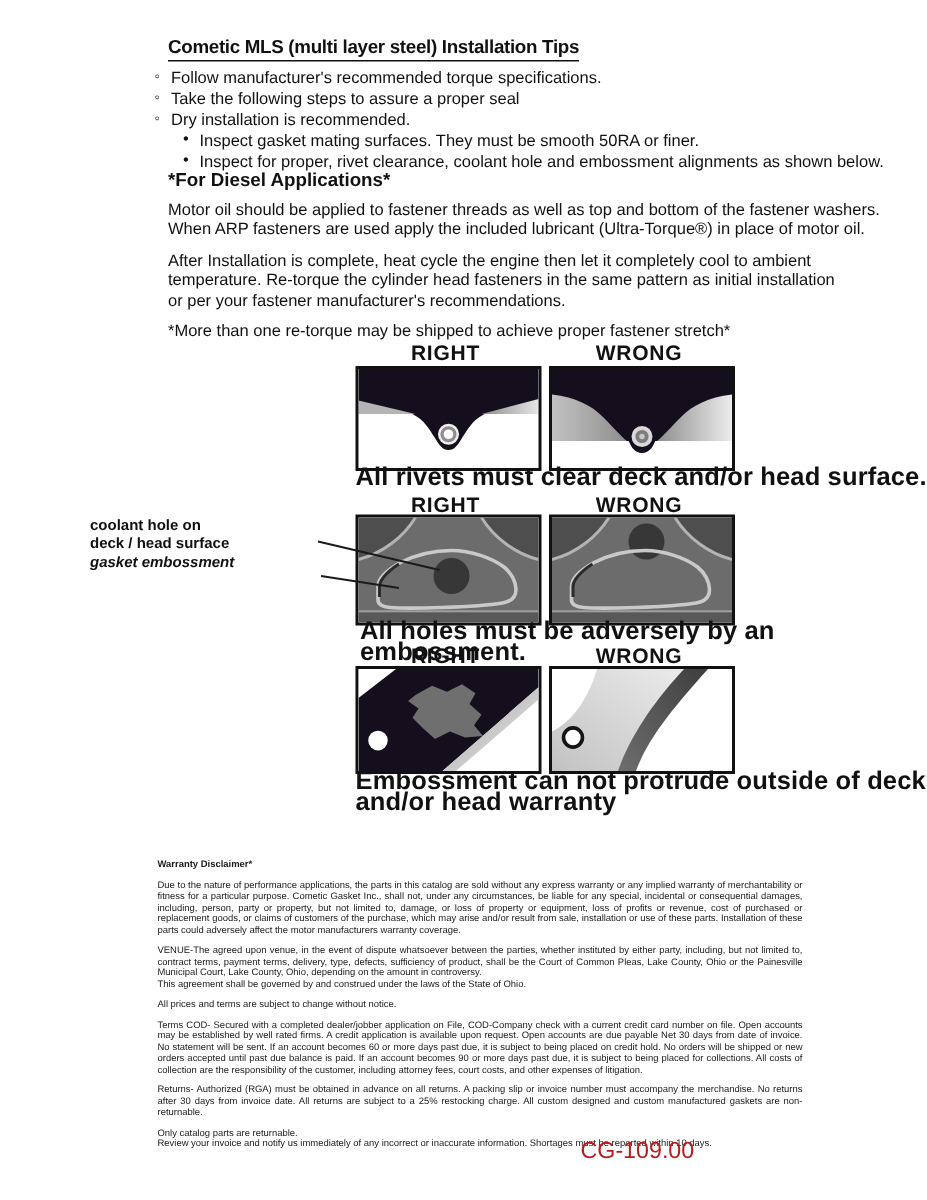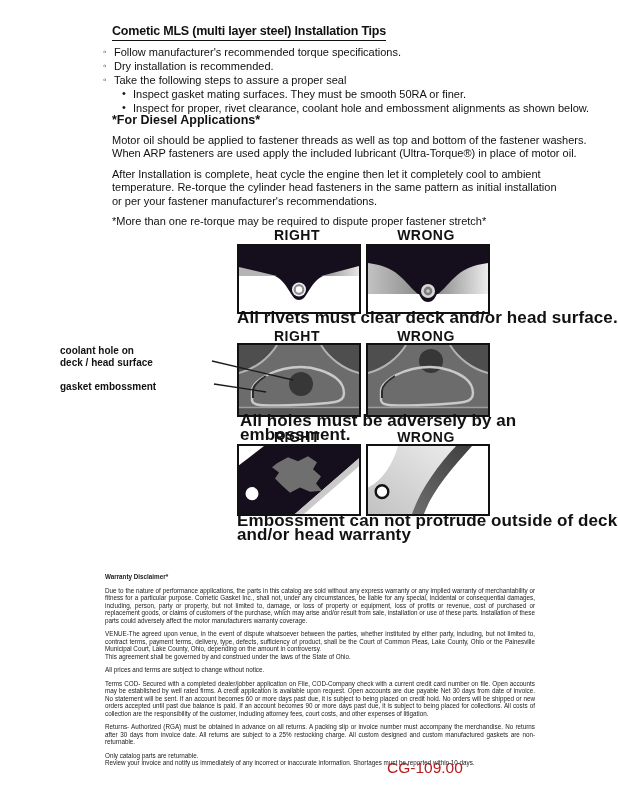--- a/index.html
+++ b/index.html
@@ -33,34 +33,34 @@
 </style>
 </head>
 <body>
 
 <div class="page">
 
   <div class="title">Cometic MLS (multi layer steel) Installation Tips</div>
 
   <div class="bullets">
     <div class="b-item">Follow manufacturer's recommended torque specifications.</div>
+    <div class="b-item">Take the following steps to assure a proper seal</div>
     <div class="b-item">Dry installation is recommended.</div>
-    <div class="b-item">Take the following steps to assure a proper seal</div>
     <div class="b-sub">Inspect gasket mating surfaces.  They must be smooth 50RA or finer.</div>
     <div class="b-sub">Inspect for proper, rivet clearance, coolant hole and embossment alignments as shown below.</div>
   </div>
 
   <div class="diesel">
     <div class="diesel-h">*For Diesel Applications*</div>
     <p>Motor oil should be applied to fastener threads as well as top and bottom of the fastener washers.
 When ARP fasteners are used apply the included lubricant (Ultra-Torque®) in place of motor oil.</p>
     <p>After Installation is complete, heat cycle the engine then let it completely cool to ambient
 temperature. Re-torque the cylinder head fasteners in the same pattern as initial installation
 or per your fastener manufacturer's recommendations.</p>
-    <p>*More than one re-torque may be required to dispute proper fastener stretch*</p>
+    <p>*More than one re-torque may be shipped to achieve proper fastener stretch*</p>
   </div>
 
   <div class="dg-label" style="left:237px;top:227px;">RIGHT</div>
   <div class="dg-label" style="left:366px;top:227px;">WRONG</div>
 
   <div class="panel" style="left:237px;top:244px;height:66px;">
     <svg viewBox="0 0 120 66" height="66" preserveAspectRatio="none">
       <defs>
         <linearGradient id="d1r-g" x1="0" y1="0" x2="1" y2="0">
           <stop offset="0" stop-color="#8c8c8c"></stop>
@@ -99,21 +99,21 @@
     </svg>
   </div>
 
   <div class="caption" style="left:237px;top:311px;">All rivets must clear deck and/or head surface.</div>
 
   <div class="dg-label" style="left:237px;top:328px;">RIGHT</div>
   <div class="dg-label" style="left:366px;top:328px;">WRONG</div>
 
   <div class="side-label" style="top:345px;">coolant hole on
 deck / head surface</div>
-  <div class="side-label" style="top:381px;">gasket embossment</div>
+  <div class="side-label" style="top:370px;font-style:italic;">gasket embossment</div>
 
   <div class="panel" style="left:237px;top:343px;height:70px;">
     <svg viewBox="0 0 120 70" height="70" preserveAspectRatio="none">
       <rect width="120" height="70" fill="#6c6c6c"></rect>
       <path d="M0,0 H38 C30,13 16,24 0,28 Z" fill="#4e4e4e"></path>
       <path d="M38,0 C30,13 16,24 0,28" fill="none" stroke="#b3b3b3" stroke-width="2"></path>
       <path d="M120,0 H82 C90,13 104,24 120,28 Z" fill="#4e4e4e"></path>
       <path d="M82,0 C90,13 104,24 120,28" fill="none" stroke="#b3b3b3" stroke-width="2"></path>
       <path d="M0,62.5 H120" stroke="#9e9e9e" stroke-width="1.4"></path>
       <rect x="0" y="63.5" width="120" height="6.5" fill="#585858"></rect>

